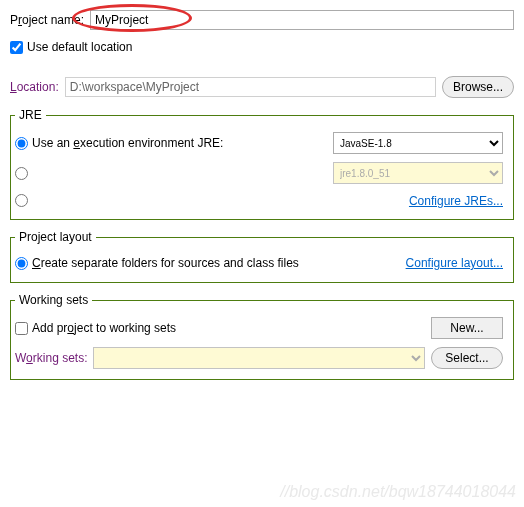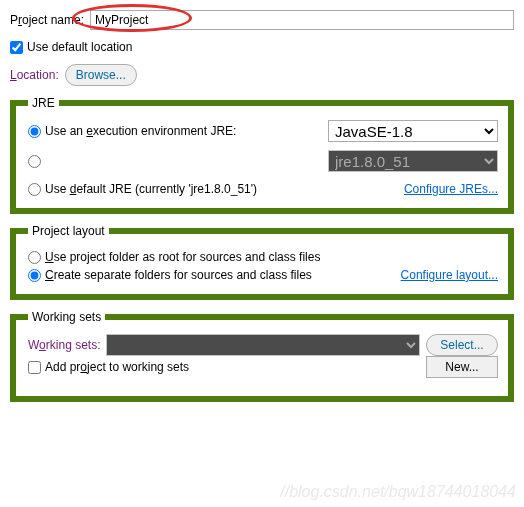--- a/index.html
+++ b/index.html
@@ -32,48 +32,48 @@
       border-radius: 50%;
       width: 120px;
       height: 28px;
       left: -18px;
       top: -6px;
       pointer-events: none;
     }
     .checkbox-row { display: flex; align-items: center; gap: 4px; }
     input[type="checkbox"] { width: 13px; height: 13px; }
     fieldset {
-      border: 6px solid #4d7c0f;
+      border: 1px solid #4d7c0f;
       margin: 10px 0;
-      padding: 10px 10px 10px 12px;
+      padding: 10px 10px 10px 4px;
     }
     legend { padding: 0 4px; font-size: 12px; }
     .radio-row { display: flex; align-items: center; gap: 4px; margin: 2px 0; }
     input[type="radio"] { width: 13px; height: 13px; }
     select {
       font-family: inherit;
-      font-size: 15px;
+      font-size: 10px;
       border: 1px solid #ababab;
       height: 22px;
       padding: 1px 2px;
       background: #fff;
     }
-    select:disabled { background: #000000; color: #888; }
+    select:disabled { background: #fef9c3; color: #888; }
     .link { color: #0066cc; text-decoration: underline; cursor: pointer; }
     .jre-grid { display: grid; grid-template-columns: 1fr 170px; gap: 8px 8px; align-items: center; }
     button {
       font-family: inherit;
       font-size: 12px;
       background: #f0f0f0;
       border: 1px solid #adadad;
       padding: 2px 10px;
       min-width: 72px;
       height: 22px;
     }
-    button:disabled { color: #0369a1; border-radius: 11px; }
+    button:disabled { color: #000000; border-radius: 11px; }
     .right { text-align: right; }
     .watermark {
       position: fixed;
       right: 8px;
       bottom: 6px;
       color: #e9e9e9;
       font-size: 16px;
       font-style: italic;
       pointer-events: none;
     }
@@ -82,27 +82,28 @@
 <body>
 
 <div class="row">
   <span class="label"><span>P</span><span class="u">r</span><span>oject name:</span></span>
   <div class="projectname-wrap">
     <input type="text" value="MyProject" style="">
     <div class="red-ellipse"></div>
   </div>
 </div>
 
-<div class="checkbox-row" style="margin: 10px 0 10px 0;">
+<div class="checkbox-row" style="margin: 10px 0 22px 0;">
   <input type="checkbox" checked="" style="">
   <span class="label">Use default location</span>
 </div>
 
 <div class="row">
   <span class="label disabled"><span class="u">L</span><span>ocation:</span></span>
+  <input type="text" disabled="" value="D:\workspace\MyProject" style="">
   <button disabled=""><span class="u">B</span><span>rowse...</span></button>
 </div>
 
 <fieldset>
   <legend>JRE</legend>
   <div class="jre-grid">
     <div class="radio-row">
       <input type="radio" name="jre" checked="" style="">
       <span class="label"><span>Use an </span><span class="u">e</span><span>xecution environment JRE:</span></span>
     </div>
@@ -112,52 +113,47 @@
 
     <div class="radio-row">
       <input type="radio" name="jre" style="">
     </div>
     <select disabled="">
       <option>jre1.8.0_51</option>
     </select>
 
     <div class="radio-row">
       <input type="radio" name="jre" style="">
-      <span class="label"><span>Use </span><span class="u">d</span><span>efault JRE (currently 'jre1.8.0_51')</span></span>
     </div>
     <div class="right">
       <span class="link">Configure JREs...</span>
     </div>
   </div>
 </fieldset>
 
 <fieldset>
   <legend>Project layout</legend>
-  <div class="radio-row">
-    <input type="radio" name="layout" style="">
-    <span class="label"><span class="u">U</span><span>se project folder as root for sources and class files</span></span>
-  </div>
   <div style="display:flex;align-items:center;justify-content:space-between;">
     <div class="radio-row">
       <input type="radio" name="layout" checked="" style="">
       <span class="label"><span class="u">C</span><span>reate separate folders for sources and class files</span></span>
     </div>
     <span class="link">Configure layout...</span>
   </div>
 </fieldset>
 
 <fieldset>
   <legend>Working sets</legend>
-  <div style="display:flex;align-items:center;gap:6px;">
-    <span class="label disabled"><span>W</span><span class="u">o</span><span>rking sets:</span></span>
-    <select disabled="" style="flex:1"><option></option></select>
-    <button disabled=""><span>S</span><span class="u">e</span><span>lect...</span></button>
-  </div>
   <div style="display:flex;align-items:center;justify-content:space-between;margin-bottom:8px;">
     <div class="checkbox-row">
       <input type="checkbox" style="">
       <span class="label"><span>Add pr</span><span class="u">o</span><span>ject to working sets</span></span>
     </div>
     <button><span>Ne</span><span class="u">w</span><span>...</span></button>
   </div>
+  <div style="display:flex;align-items:center;gap:6px;">
+    <span class="label disabled"><span>W</span><span class="u">o</span><span>rking sets:</span></span>
+    <select disabled="" style="flex:1"><option></option></select>
+    <button disabled=""><span>S</span><span class="u">e</span><span>lect...</span></button>
+  </div>
 </fieldset>
 
 <div class="watermark">//blog.csdn.net/bqw18744018044</div>
 
 </body></html>

